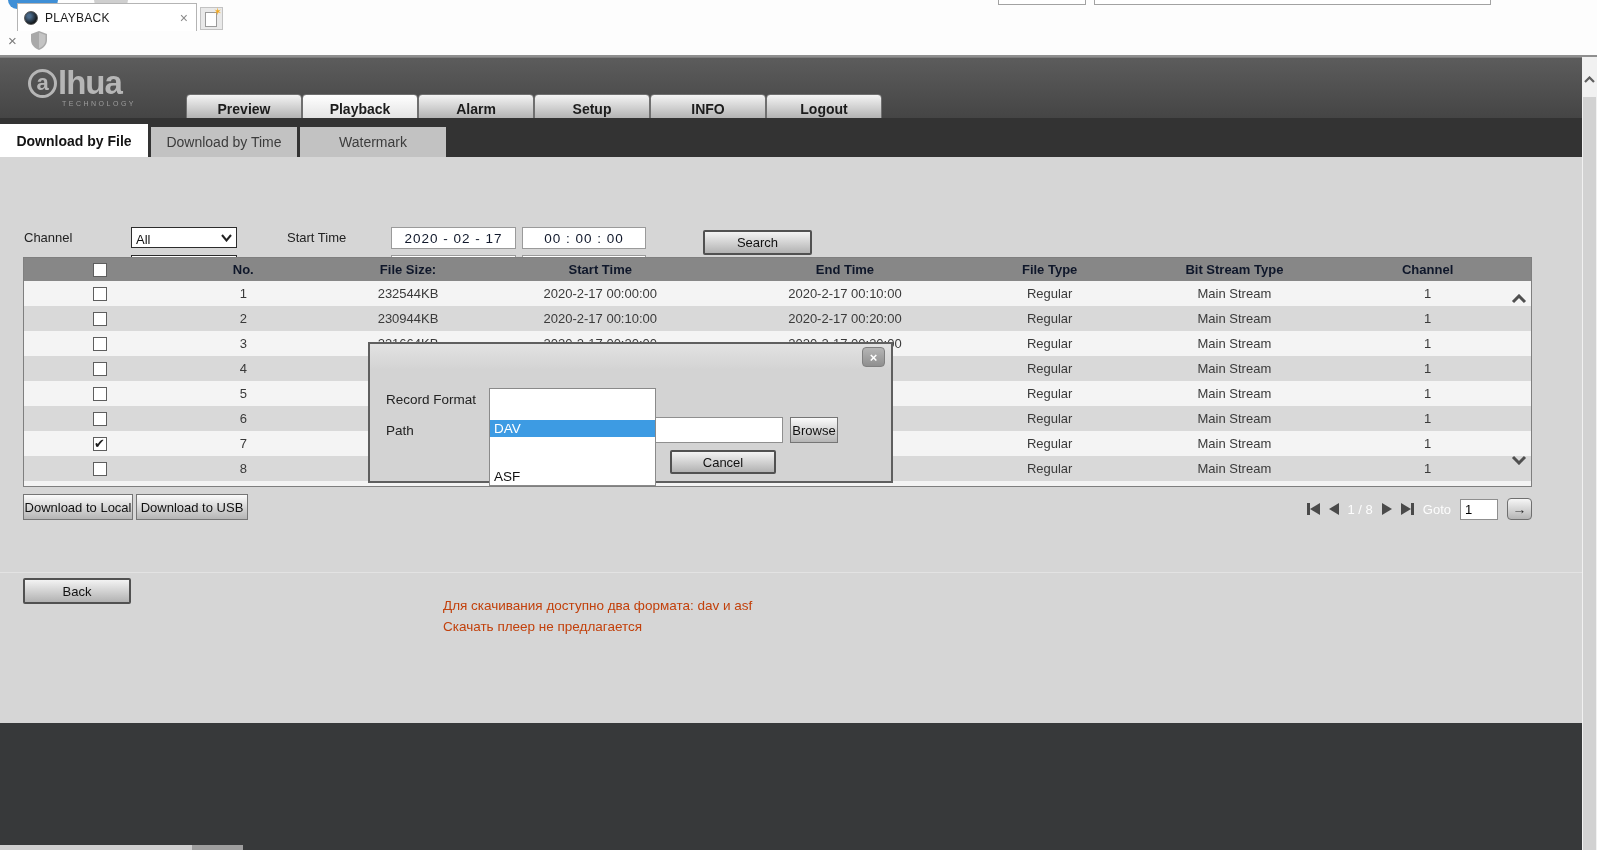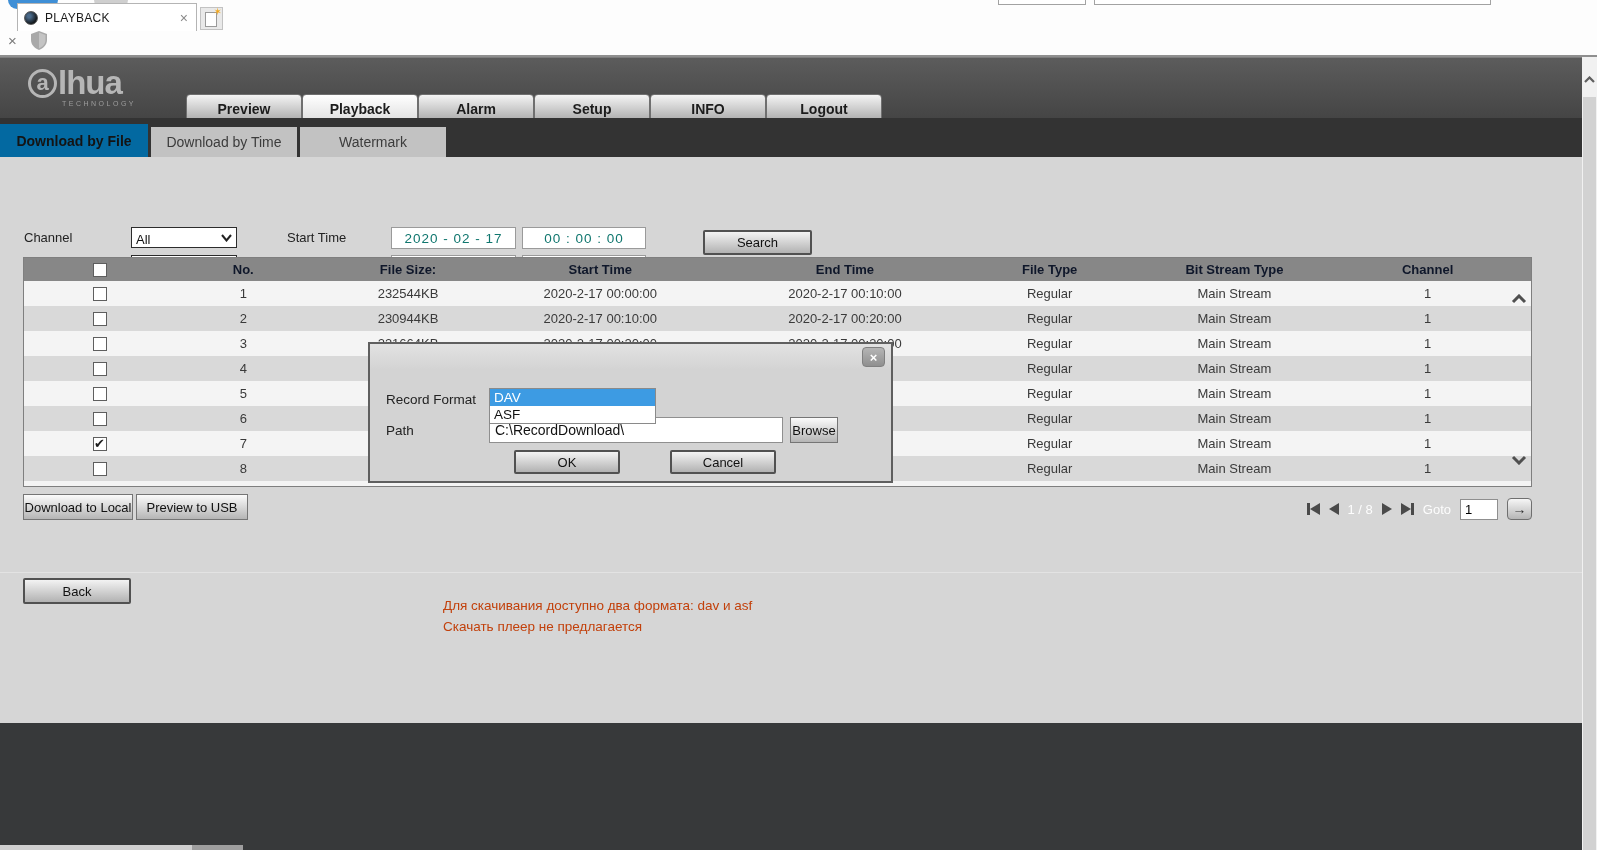--- a/index.html
+++ b/index.html
@@ -38,28 +38,28 @@
   .logo-a { display:inline-flex; width:29px; height:29px; border:3px solid #b6b6b6; border-radius:50%; align-items:center; justify-content:center; font-weight:bold; font-size:22px; }
   .logo-rest { font-weight:bold; font-size:33px; letter-spacing:-1px; margin-left:1px; }
   .logo-sub { font-size:7px; letter-spacing:2.5px; color:#9d9d9d; margin:-2px 0 0 34px; }
   .nav { position:absolute; left:186px; top:36px; display:flex; gap:0; }
   .nav-btn { width:116px; height:29px; border:1px solid #6f6f6f; border-radius:4px 4px 2px 2px; background:linear-gradient(#f4f4f4,#a8a8a8); font-size:14px; font-weight:bold; color:#1c1c1c; display:flex; align-items:center; justify-content:center; }
   .nav-btn.active { background:linear-gradient(#ffffff,#dedede); }
 
   
   .substrip { position:absolute; left:0; top:61px; width:1582px; height:39px; background:#333333; display:flex; align-items:flex-end; gap:3px; }
   .subtab { height:30px; display:flex; align-items:center; justify-content:center; font-size:14px; color:#3c3c3c; background:#c2c2c2; }
-  .subtab.active { height:33px; background:#0369a1; font-weight:bold; color:#141414; }
+  .subtab.active { height:33px; background:#ffffff; font-weight:bold; color:#141414; }
 
   
   .filters { position:absolute; left:0; top:100px; width:1582px; height:157px; }
   .flabel { position:absolute; font-size:13px; color:#222; line-height:21px; }
   .sel { position:absolute; width:106px; height:21px; background:#fff; border:1px solid #2c2c2c; display:flex; align-items:flex-end; font-size:13px; color:#111; padding-left:4px; }
   .sel svg { position:absolute; right:4px; top:6px; }
-  .dtbox { position:absolute; height:22px; background:#fff; border:1px solid #9a9a9a; font-size:13.5px; color:#0f766e; display:flex; align-items:center; justify-content:center; letter-spacing:1px; }
+  .dtbox { position:absolute; height:22px; background:#fff; border:1px solid #9a9a9a; font-size:13.5px; color:#0f172a; display:flex; align-items:center; justify-content:center; letter-spacing:1px; }
 
   .btn { display:flex; align-items:center; justify-content:center; font-size:13px; color:#111; background:linear-gradient(#fbfbfb,#b5b5b5); border:1px solid #757575; }
   .btn-dark { border:2px solid #515151; border-radius:2px; background:linear-gradient(#f3f3f3,#b2b2b2); }
 
   .search-btn { position:absolute; left:703px; top:73px; width:109px; height:25px; }
 
   
   .ftable { position:absolute; left:23px; top:200px; width:1509px; height:230px; border:1px solid #7f7f7f; background:#f4f4f4; overflow:hidden; }
   .thead { display:flex; height:23px; background:#878787; align-items:center; }
   .th { font-size:13px; font-weight:bold; color:#0f172a; text-align:center; }
@@ -98,21 +98,21 @@
   .hscroll { position:absolute; left:0; top:788px; width:1582px; height:5px; background:#37393a; }
   .hscroll-track { position:absolute; left:0; top:0; width:243px; height:5px; background:#cfcfcf; }
   .hscroll-thumb { position:absolute; left:192px; top:0; width:51px; height:5px; background:#9e9e9e; }
 
   
   .dialog { position:absolute; left:368px; top:285px; width:525px; height:141px; background:#d3d3d3; border:2px solid #5f5f5f; z-index:50; }
   .dlg-top { position:absolute; left:0; top:0; width:100%; height:26px; background:linear-gradient(#e2e2e2,#d3d3d3); }
   .dlg-close { position:absolute; right:6px; top:3px; width:23px; height:20px; border:1px solid #808080; border-radius:4px; background:linear-gradient(#b5b5b5,#8f8f8f); color:#fff; font-weight:bold; font-size:13px; display:flex; align-items:center; justify-content:center; }
   .dlg-label { position:absolute; font-size:13.5px; color:#222; }
   .dlg-list { position:absolute; left:119px; top:44px; width:167px; background:#fff; border:1px solid #8a8a8a; z-index:5; }
-  .dlg-opt { height:17px; font-size:13.5px; color:#111; display:flex; align-items:center; padding-left:4px; }
+  .dlg-opt { height:17px; font-size:13.5px; color:#111; display:flex; align-items:center; padding-left:4px;margin-top:31px; }
   .dlg-opt.selected { background:#3d9be3; color:#fff; }
   .dlg-path-input { position:absolute; left:119px; top:73px; width:294px; height:26px; border:1px solid #8f8f8f; background:#fff; font-size:14px; color:#111; padding-left:5px; z-index:2; font-family:"Liberation Sans",sans-serif; }
   .dlg-browse { position:absolute; left:420px; top:73px; width:48px; height:26px; }
   .dlg-ok { position:absolute; left:144px; top:106px; width:106px; height:24px; }
   .dlg-cancel { position:absolute; left:300px; top:106px; width:106px; height:24px; }
 </style>
 </head>
 <body>
 
 <div class="page">
@@ -328,21 +328,21 @@
           </svg>
       </span>
       <span class="tscroll-down">
         <svg width="16" height="10" viewBox="0 0 16 10">
             <polyline points="2,2 8,8 14,2" fill="none" stroke="#4f4f4f" stroke-width="3"></polyline>
           </svg>
       </span>
     </div>
 
     <div class="btn dl-local">Download to Local</div>
-    <div class="btn dl-usb">Preview to USB</div>
+    <div class="btn dl-usb">Download to USB</div>
 
     <div class="pager">
       <span class="pg-ico">
           <span class="pbar"></span>
           <span class="tri-l"></span>
         </span>
       <span class="pg-ico">
           <span class="tri-l"></span>
         </span>
       <span class="pg-info">1 / 8</span>

